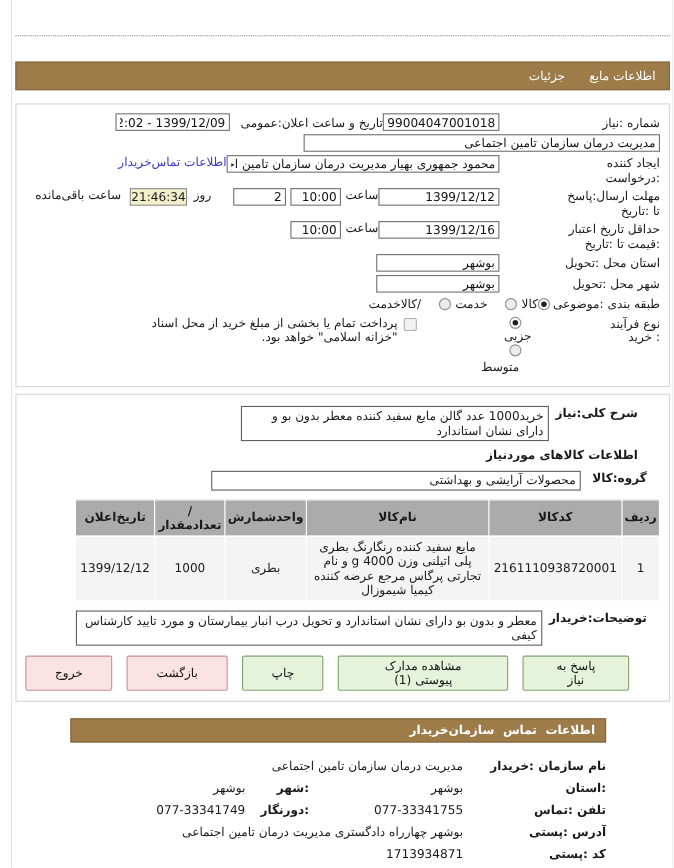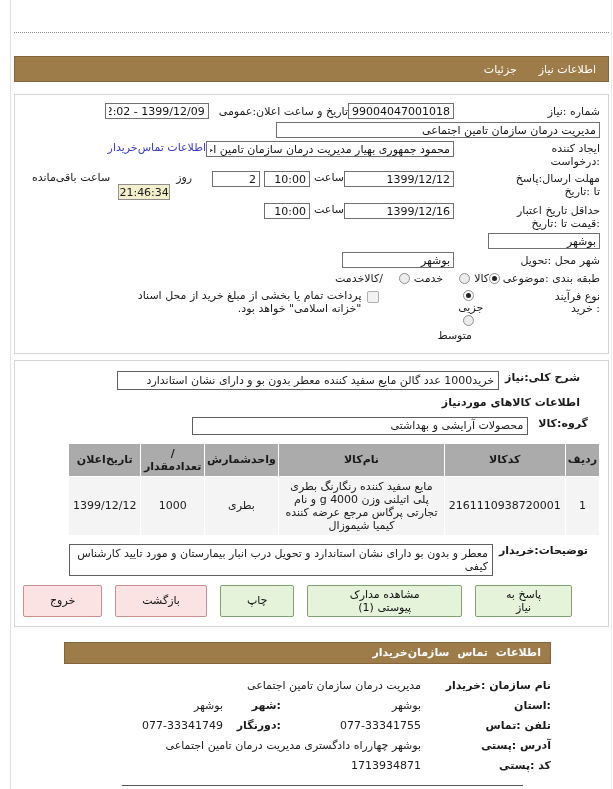--- a/index.html
+++ b/index.html
@@ -33,42 +33,42 @@
     border: 1px solid #707070; background: #fff; height: 16px;
     font: inherit; font-size: 11px; padding: 0 3px; direction: rtl; text-align: right; color: #111;
   }
   .w106{width:106px}.w104{width:104px}.w324{width:324px}.w248{width:248px}
   .w110{width:110px}.w46{width:46px}.w48{width:48px}.w112{width:112px}
   .ml4{margin-left:4px}.ml6{margin-left:6px}.ml8{margin-left:8px}.ml10{margin-left:10px}.ml16{margin-left:16px}.ml20{margin-left:20px}.ml58{margin-left:58px}
   .mr6{margin-right:6px}
 
   .countdown {
     width: 52px; height: 16px; background: #f4efcb; border: 1px solid #8e8e8e;
-    text-align: center; line-height: 15px; margin-top: 13px;
+    text-align: center; line-height: 15px; margin-top: 0;
   }
   .link { color: #3a3acf; cursor: pointer; }
 
   .radio {
     width: 11px; height: 11px; border-radius: 50%; border: 1px solid #8f8f8f;
     background: #ececec; display: inline-block; position: relative; flex: 0 0 auto; margin-top: 1px; cursor: pointer;
   }
   .radio.checked { background: #fdfdfd; }
   .radio.checked::after { content: ""; position: absolute; inset: 2px; border-radius: 50%; background: #222; }
   .checkbox {
     width: 12px; height: 12px; border: 1px solid #aeaeae; background: #f2f2f2;
     display: inline-block; border-radius: 2px; flex: 0 0 auto; margin-top: 2px; cursor: pointer;
   }
   .procline { display: flex; align-items: center; flex-direction: column; }
   .procsub { margin: 3px 28px 0 0; }
   .note { width: 252px; line-height: 13px; }
 
   .bold { font-weight: bold; }
   .vbox { border: 1px solid #5f5f5f; padding: 2px 4px; line-height: 13px; background: #fff; }
   .descrow { margin: 2px 20px 6px 0; display: flex; align-items: flex-start; }
-  .descbox { width: 382px; }
+  .descbox { width: 280px; }
   .sect-title { font-weight: bold; margin: 2px 20px 8px 0; }
   .grouprow { margin: 0 12px 6px 0; display: flex; align-items: flex-start; }
   .groupbox { width: 336px; min-height: 18px; padding: 1px 4px; }
   .remrow { margin: 2px 12px 0 0; display: flex; align-items: flex-start; }
   .rembox { width: 424px; min-height: 24px; }
 
   .goods-table { border-collapse: collapse; width: calc(100% - 45px); margin: 8px 0; border: 1px solid #c4c4c4; }
   .goods-table th { background: #ababab; font-weight: bold; border: 1px solid #fff; padding: 3px 2px; text-align: center; font-size: 11px; }
   .goods-table td { background: #f4f4f4; border: 1px solid #fff; padding: 3px 4px; text-align: center; line-height: 13px; }
 
@@ -92,21 +92,21 @@
 </head>
 <body>
 
 <div class="vline-left"></div>
 <div class="vline-right"></div>
 <div class="dotted"></div>
 
 <div class="content">
 
   <div class="tabbar">
-    <span class="tab">اطلاعات نیاز</span>
+    <span class="tab">اطلاعات مایع</span>
     <span class="tab">جزئیات</span>
   </div>
 
   <div class="panel p1">
 
     <div class="frow">
       <div class="flabel">شماره :نیاز</div>
       <input class="ibox w106" readonly="" value="1199004047001018" style="">
       <span class="ml10">تاریخ و ساعت اعلان:عمومی</span>
       <input class="ibox w104 ml6" readonly="" value="1399/12/09 - 12:02" style="">
@@ -143,20 +143,21 @@
       <div class="flabel">
         <div>حداقل تاریخ اعتبار</div>
         <div>:قیمت تا :تاریخ</div>
       </div>
       <input class="ibox w110" readonly="" value="1399/12/16" style="">
       <span class="ml4">ساعت</span>
       <input class="ibox w46 ml4" readonly="" value="10:00" style="">
     </div>
 
     <div class="frow">
+      <div class="flabel">استان محل :تحویل</div>
       <input class="ibox w112" readonly="" value="بوشهر" style="">
     </div>
 
     <div class="frow">
       <div class="flabel">شهر محل :تحویل</div>
       <input class="ibox w112" readonly="" value="بوشهر" style="">
     </div>
 
     <div class="frow">
       <div class="flabel narrow">طبقه بندی :موضوعی</div>

